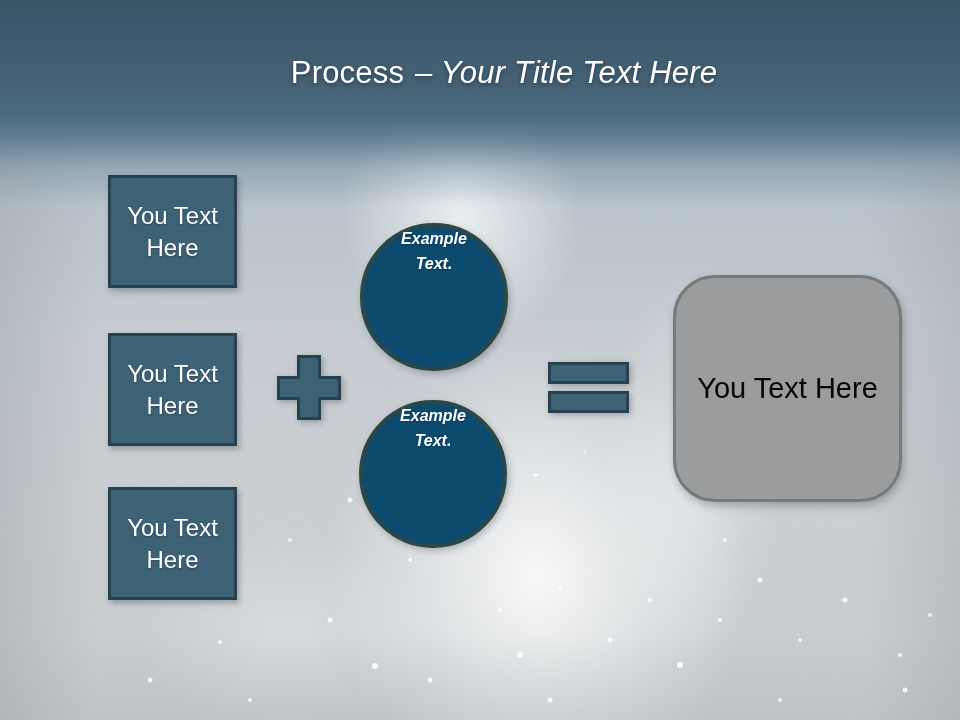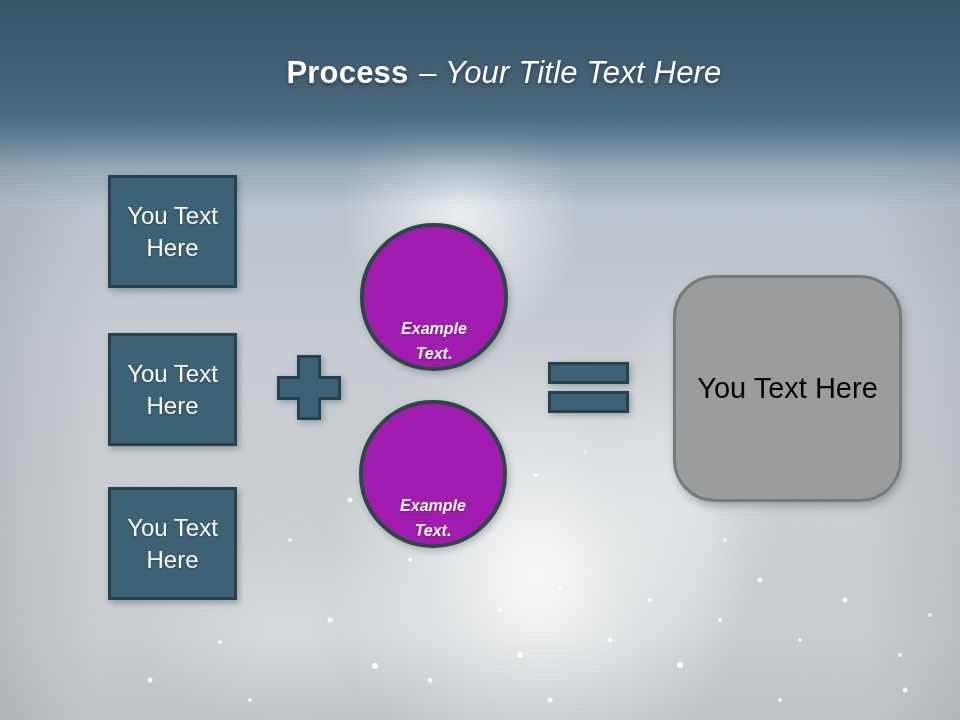--- a/index.html
+++ b/index.html
@@ -50,21 +50,21 @@
       rgba(100,130,150,0.35) 82%,
       rgba(120,145,160,0) 100%);
   }
   .title {
     position: absolute; left: 0; top: 55px; width: 960px;
     margin: 0; text-align: center;
     font-size: 31px; font-weight: 400; color: #ffffff;
     text-shadow: 0 2px 4px rgba(0,0,0,0.35);
     letter-spacing: 0.2px;
   }
-  .title-bold { font-weight: 700; margin-left: 48px; }
+  .title-bold { font-weight: 400; margin-left: 48px; }
   .title-rest { margin-left: 2px; font-style: italic; }
 
   
   .input-box {
     position: absolute; left: 108px; width: 129px; height: 113px;
     box-sizing: border-box;
     background: #3d6175;
     border: 3px solid #28414f;
     box-shadow: 2px 3px 6px rgba(40,52,62,0.35);
     display: flex; align-items: center; justify-content: center;
@@ -78,25 +78,25 @@
   .input-box-3 { top: 487px; }
 
   
   .plus-wrap   { position: absolute; left: 277px; top: 355px; width: 64px; height: 65px; filter: drop-shadow(2px 2px 3px rgba(40,52,62,0.35)); }
   .equals-wrap { position: absolute; left: 548px; top: 362px; width: 81px; height: 51px; filter: drop-shadow(2px 2px 3px rgba(40,52,62,0.35)); }
 
   
   .example-circle {
     position: absolute; width: 148px; height: 148px;
     box-sizing: border-box;
-    background: #a21caf;
+    background: #0c4a6e;
     border: 4px solid #2d4747;
     border-radius: 50%;
     box-shadow: 2px 3px 7px rgba(40,52,62,0.30);
-    display: flex; align-items: flex-end; justify-content: center;
+    display: flex; align-items: flex-start; justify-content: center;
     text-align: center;
     color: #ffffff; font-size: 16px; font-weight: 700; font-style: italic;
     line-height: 1.55;
     text-shadow: 0 1px 2px rgba(0,0,0,0.25);
     padding: 0 28px;
   }
   .example-circle-1 { left: 360px; top: 223px; }
   .example-circle-2 { left: 359px; top: 400px; }
 
   

